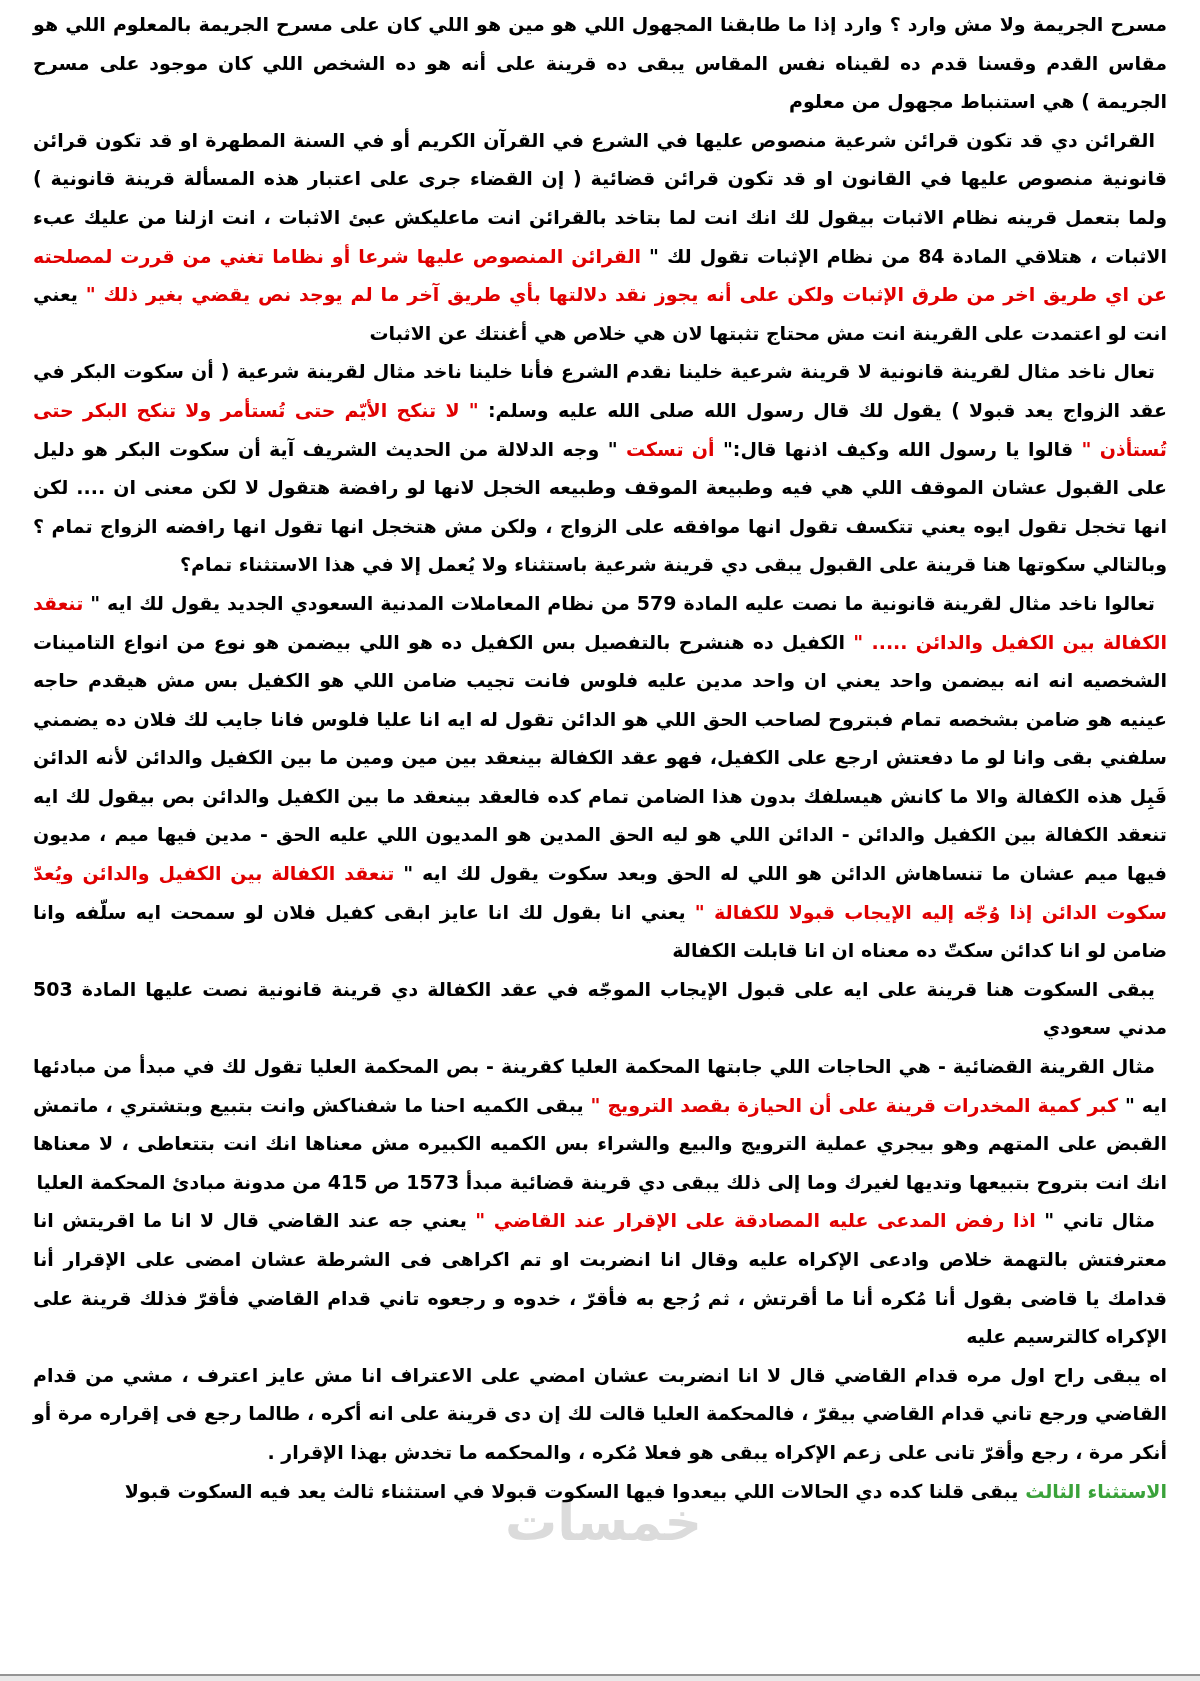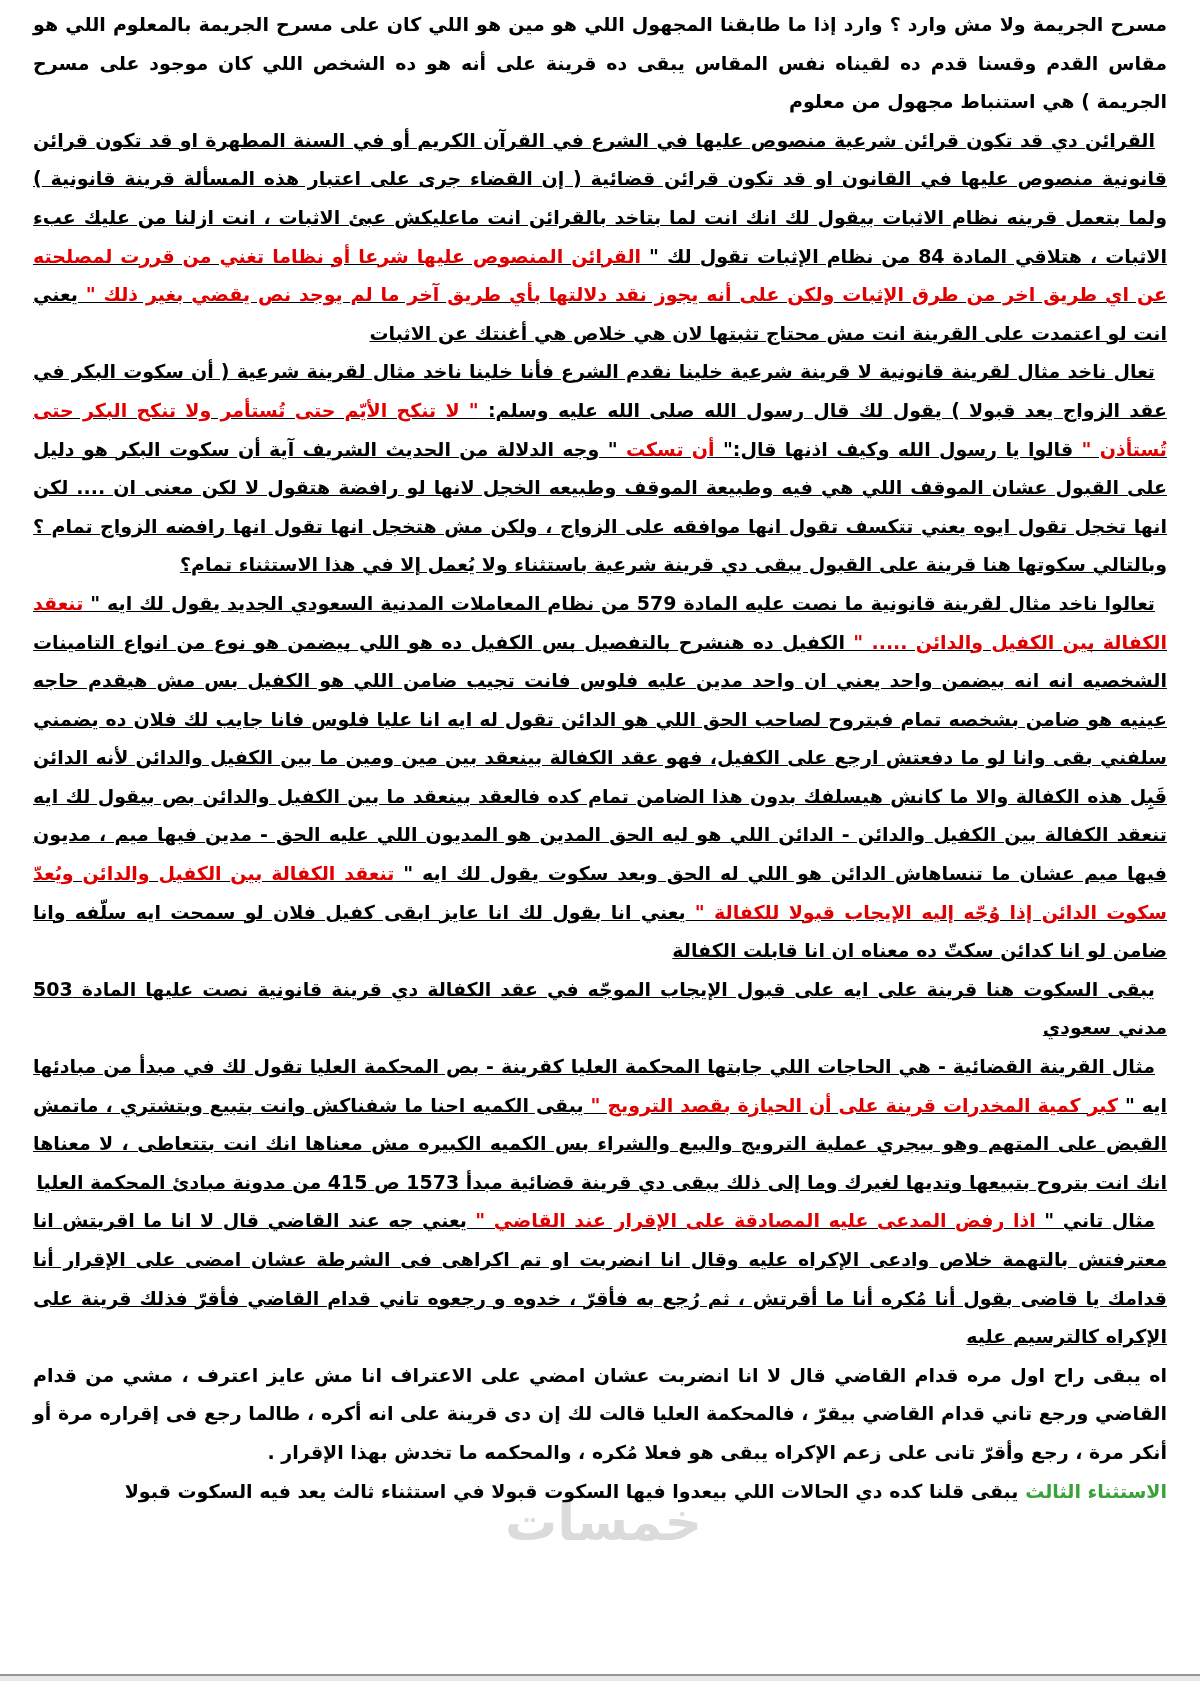--- a/index.html
+++ b/index.html
@@ -18,21 +18,21 @@
   }
   .p {
     margin: 0;
     font-size: 19px;
     font-weight: bold;
     line-height: 38.6px;
     color: #000000;
     text-align: justify;
     text-justify: inter-word;
   }
-  .ind { text-indent: 12px; text-decoration: underline; }
+  .ind { text-indent: 12px; }
   .red { color: var(--red, #e00000); }
   .green { color: var(--green, #3aa23a); }
   .watermark {
     position: absolute;
     z-index: 0;
     top: 1492px;
     left: 505px;
     font-size: 52px;
     font-weight: bold;
     color: var(--wm, #dbdbdb);

